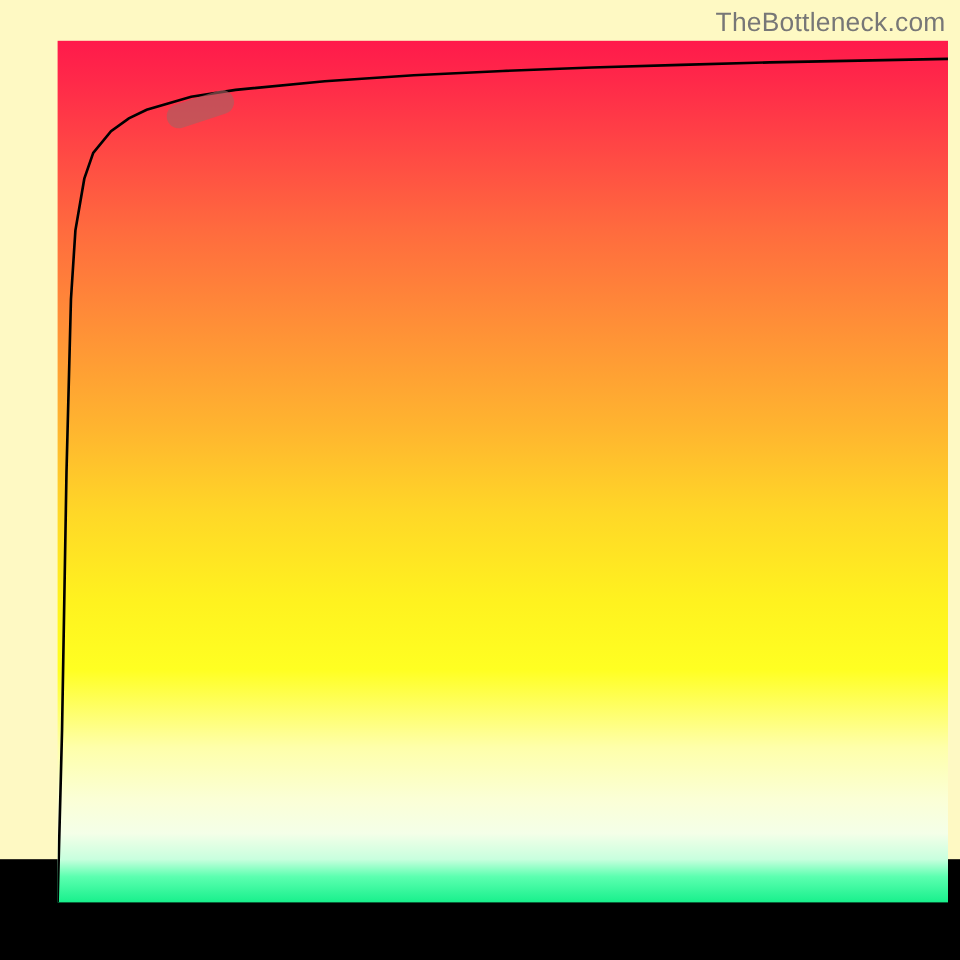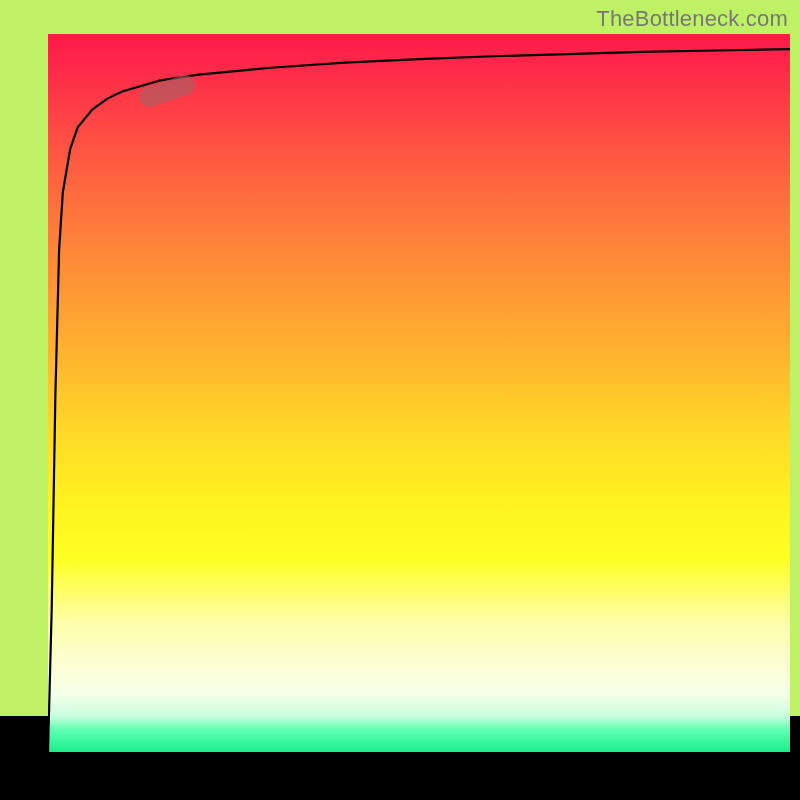--- a/index.html
+++ b/index.html
@@ -8,21 +8,21 @@
     width: 800px;
     height: 800px;
     background: #000;
     font-family: Arial, Helvetica, sans-serif;
     overflow: hidden;
   }
   .frame {
     position: relative;
     width: 800px;
     height: 716px;
-    background: #bef264;
+    background: #fef9c3;
   }
   .plot-area {
     position: absolute;
     left: 48px;
     top: 34px;
     width: 742px;
     height: 718px;
     background: linear-gradient(to bottom,
       #ff1a4b 0%,
       #ff2a49 5%,

